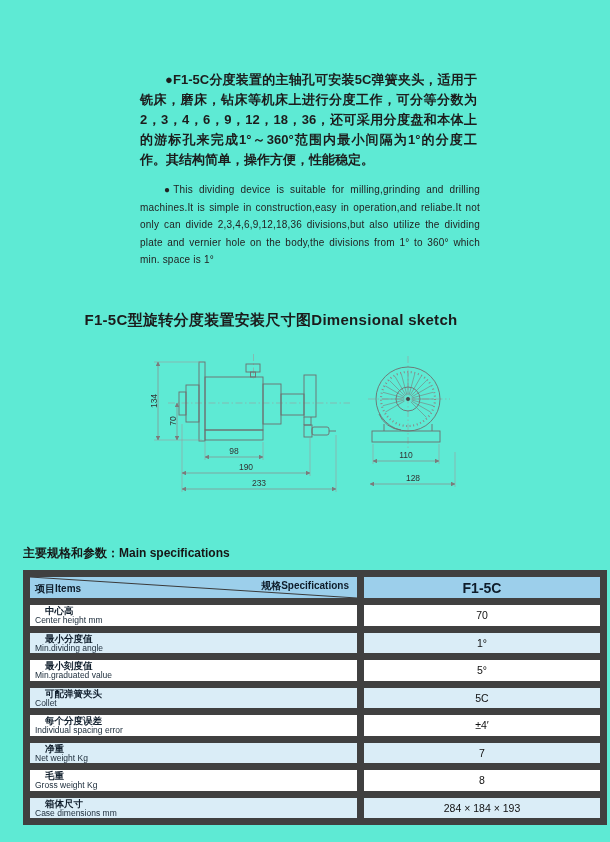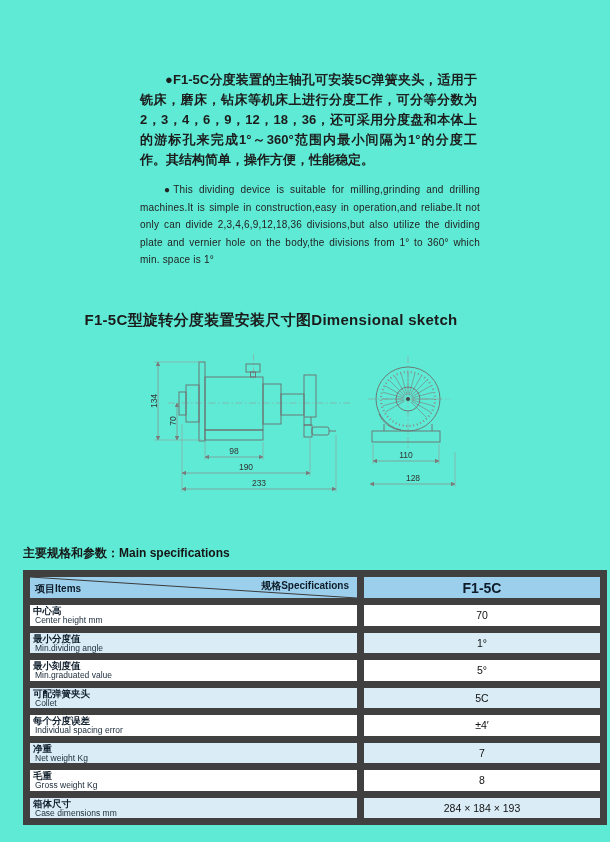--- a/index.html
+++ b/index.html
@@ -50,21 +50,21 @@
   .th-items{width:327px;position:relative;}
   .th-model{width:236px;font-size:14px;font-weight:bold;color:#0e1c2a;text-align:center;}
   .diag{position:absolute;left:0;top:0;width:100%;height:100%;}
   .diag line{stroke:#3a3a3a;stroke-width:1;}
   .hdr-items{position:absolute;left:5px;bottom:2px;font-size:10px;font-weight:bold;color:#0e1c2a;}
   .hdr-specs{position:absolute;right:8px;top:2px;font-size:10px;font-weight:bold;color:#0e1c2a;}
   .specs-table tbody tr{height:19px;}
   .specs-table tbody tr:nth-child(even) td{background:#daedf7;}
   .specs-table tbody tr:nth-child(odd) td{background:#ffffff;}
   .cell-label{vertical-align:middle;}
-  .cell-label .cn{font-size:9.5px;font-weight:bold;color:#101e2c;line-height:10px;padding:1px 0 0 3px;}
+  .cell-label .cn{font-size:9.5px;font-weight:bold;color:#101e2c;line-height:10px;padding:1px 0 0 15px;}
   .cell-label .en{font-size:8.5px;color:#20303e;line-height:8.5px;padding:0 0 1px 5px;}
   .cell-value{text-align:center;font-size:10.5px;color:#101010;vertical-align:middle;}
 </style>
 </head>
 <body>
 
 <div class="page">
 
   <p class="para-cn">●F1-5C分度装置的主轴孔可安装5C弹簧夹头，适用于铣床，磨床，钻床等机床上进行分度工作，可分等分数为2，3，4，6，9，12，18，36，还可采用分度盘和本体上的游标孔来完成1°～360°范围内最小间隔为1°的分度工作。其结构简单，操作方便，性能稳定。</p>
 

